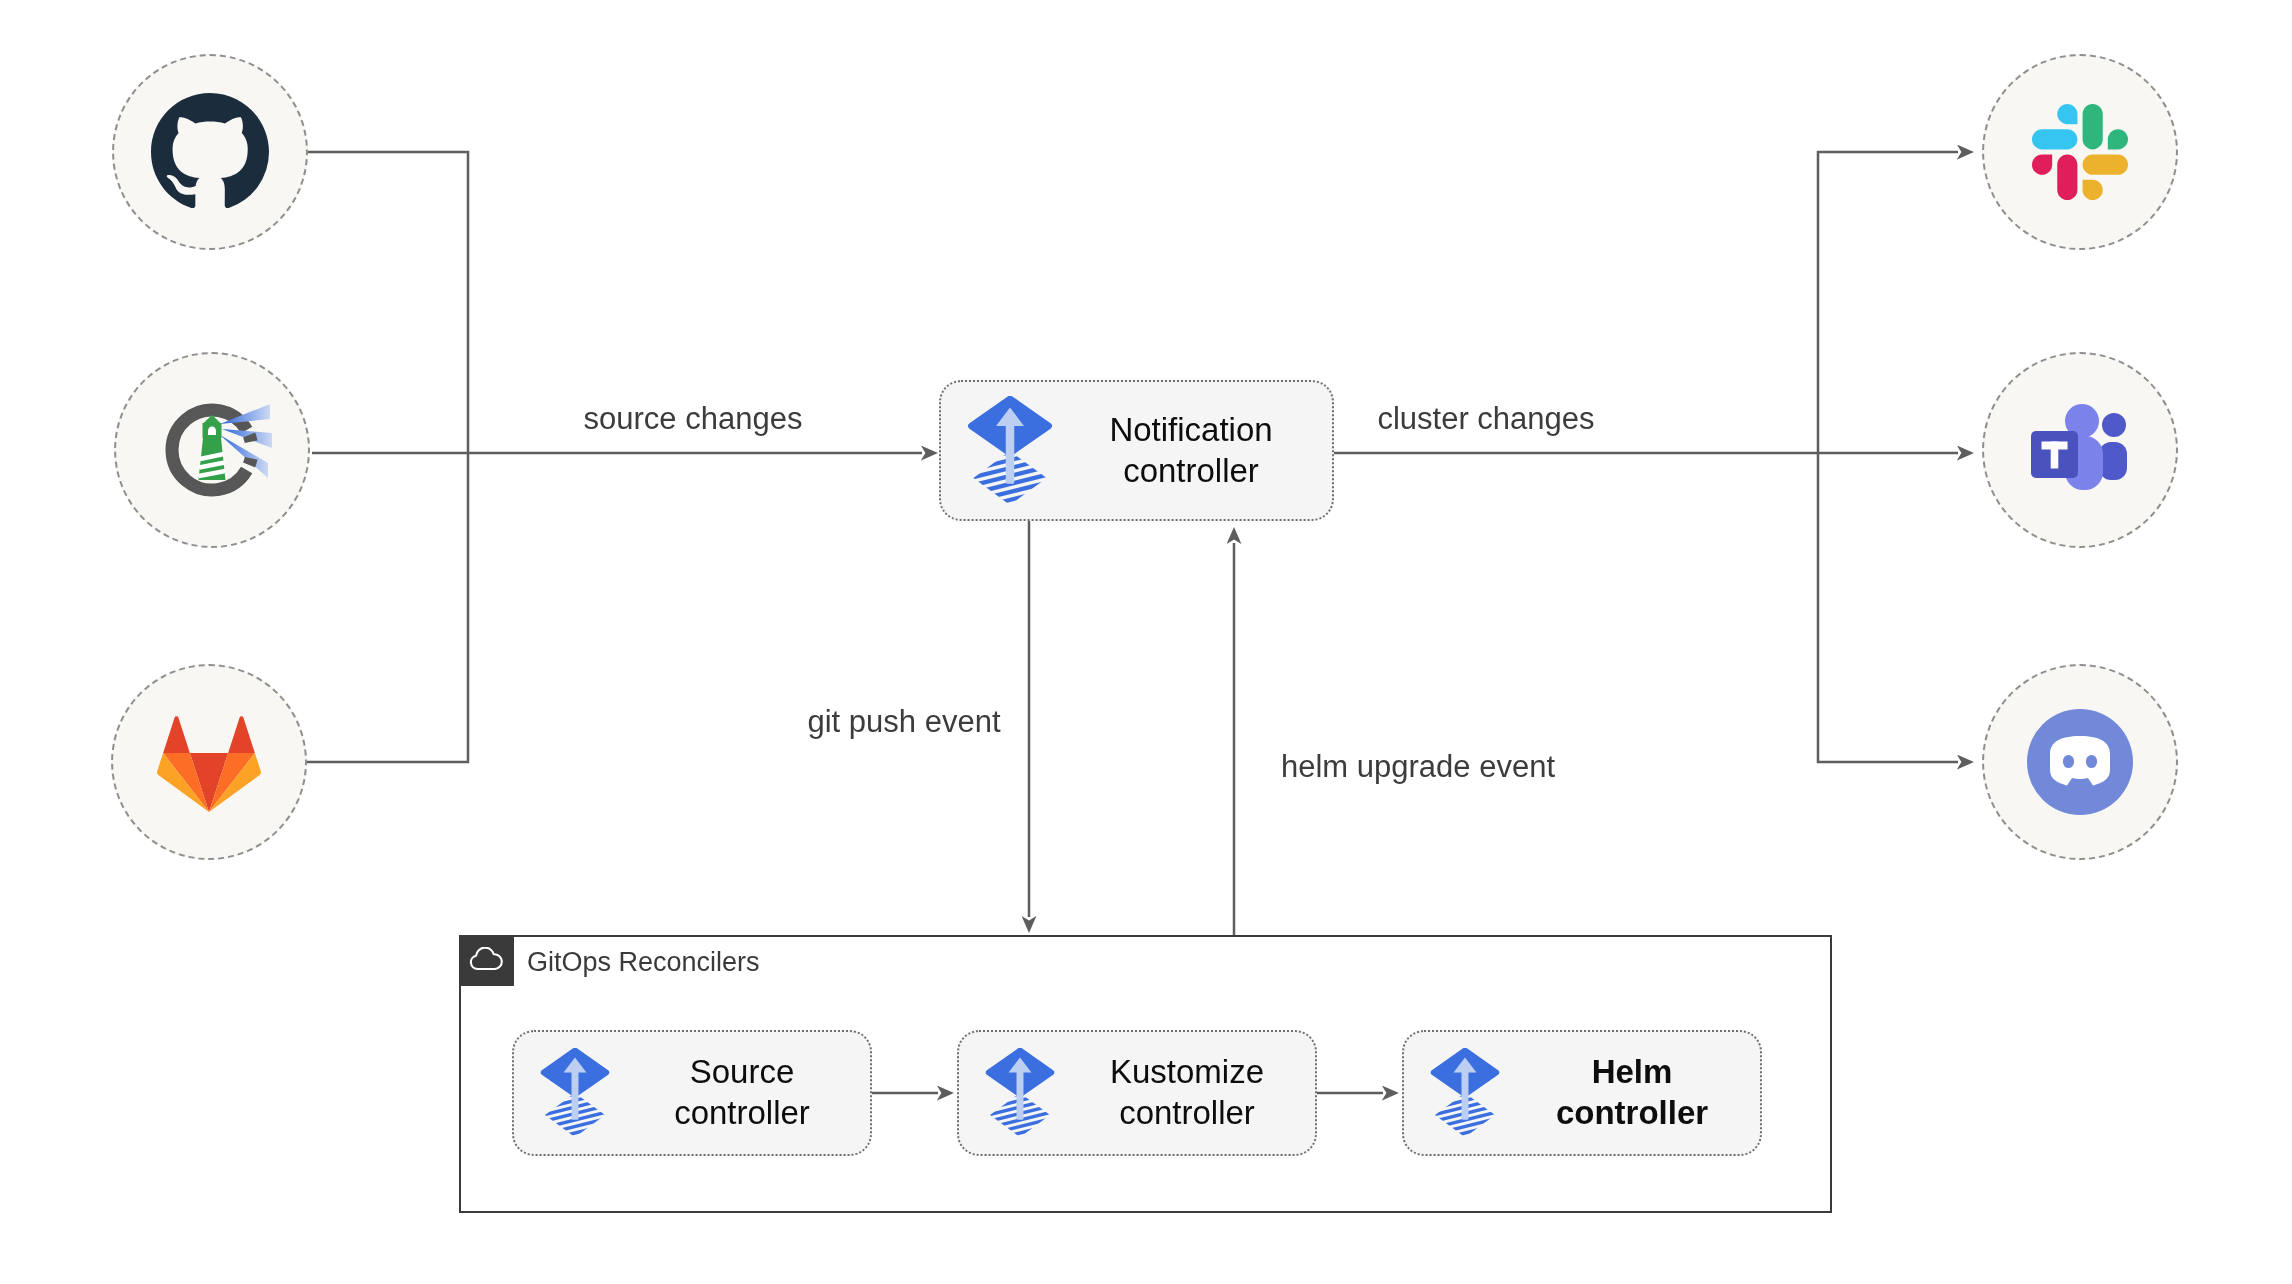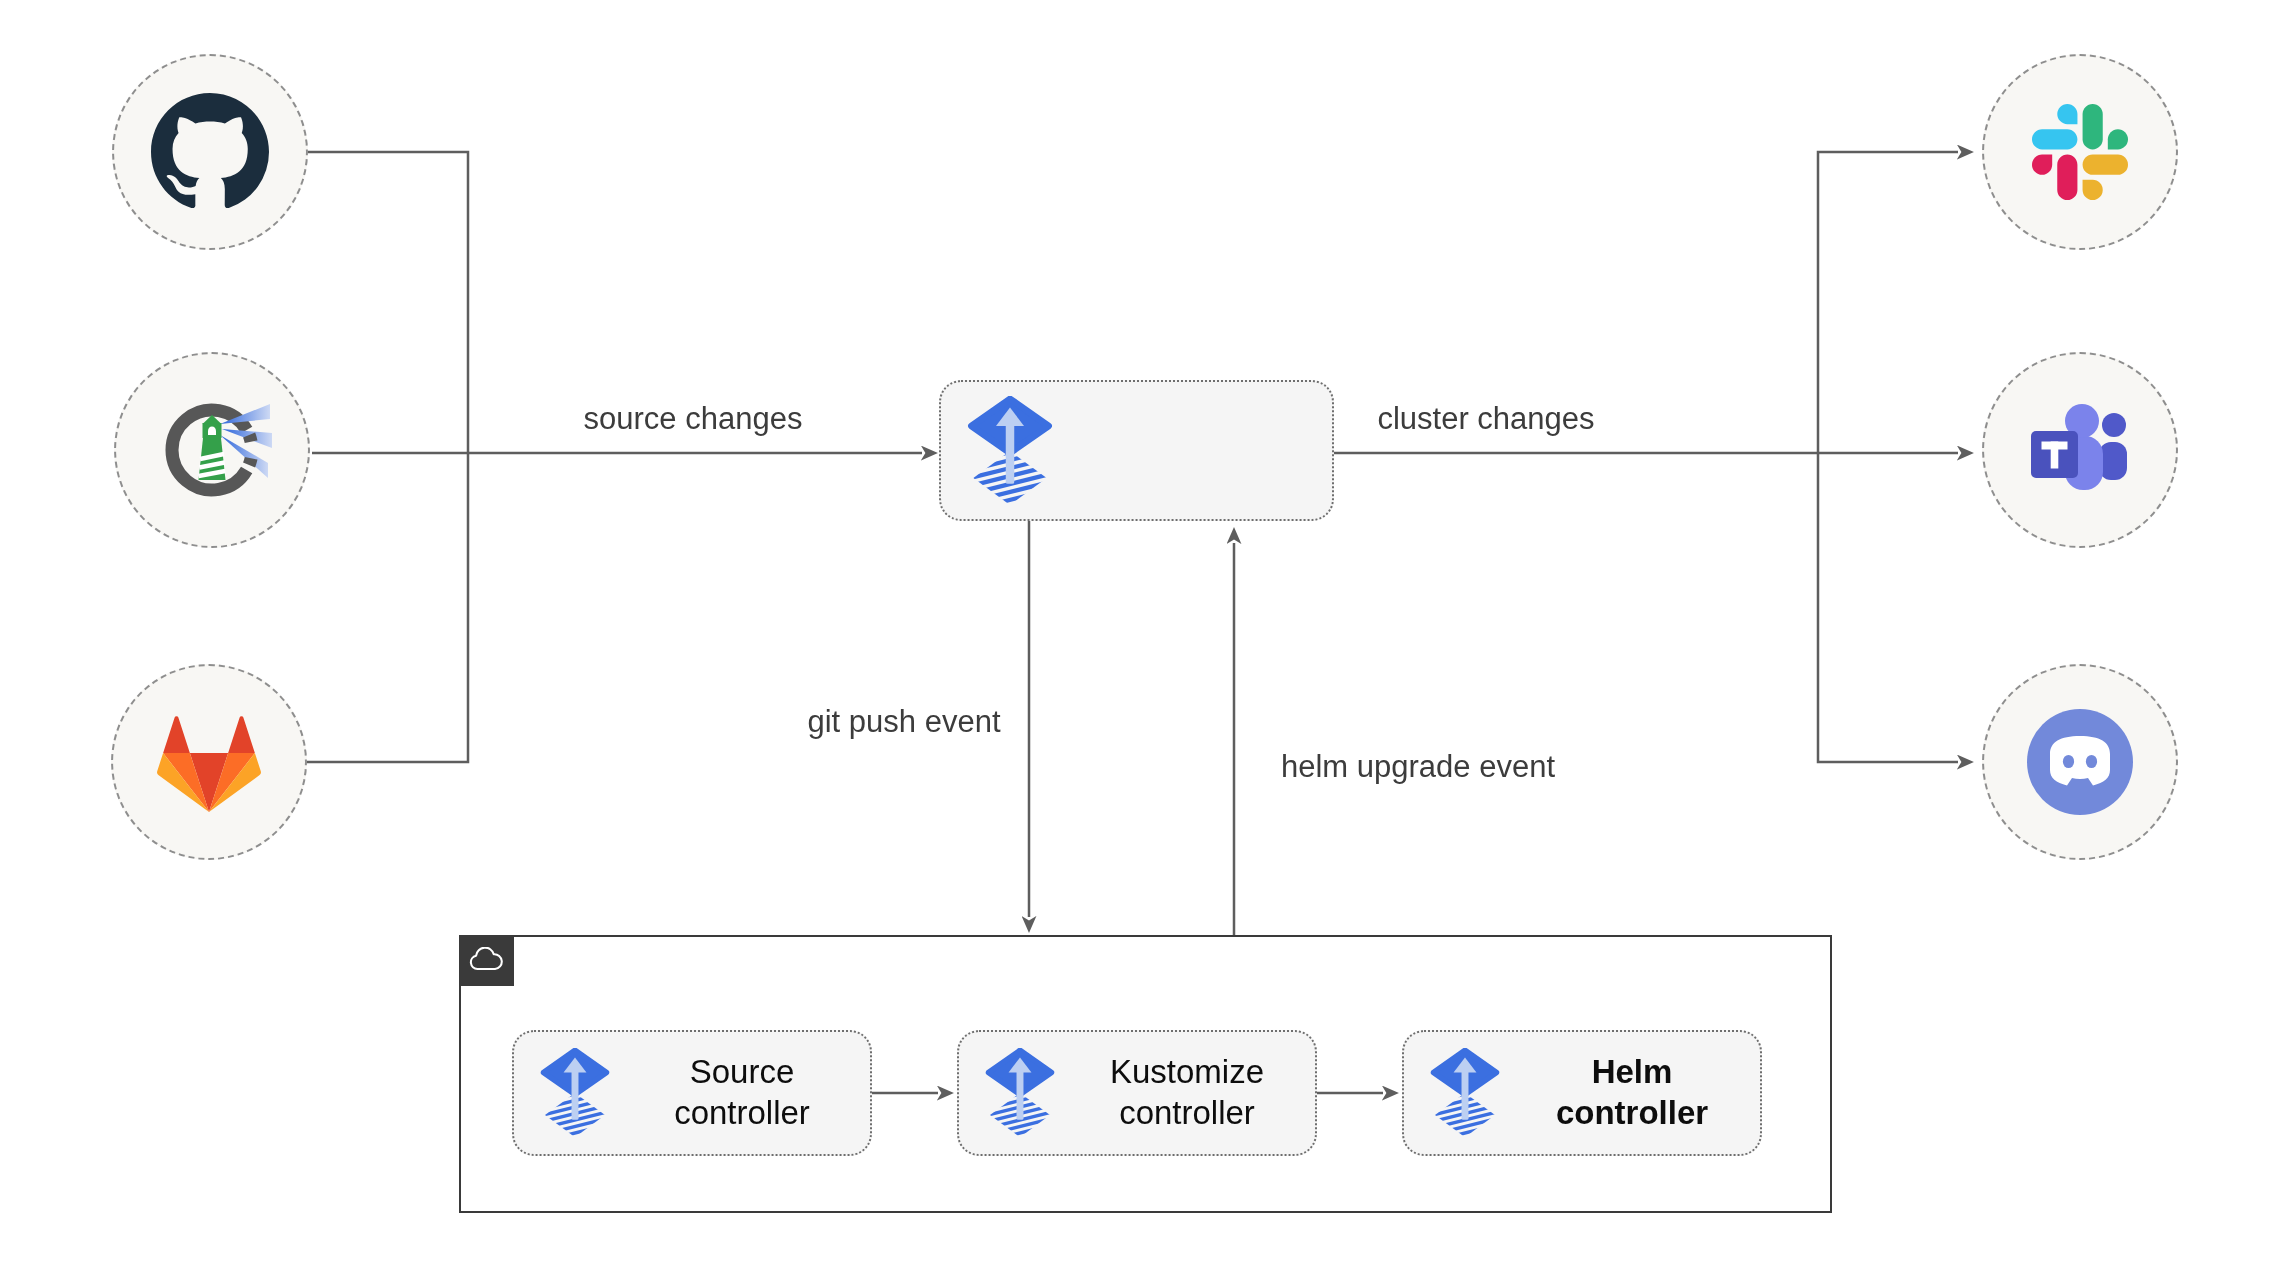--- a/index.html
+++ b/index.html
@@ -76,20 +76,21 @@
       <path d="M1317 1093 H1383" marker-end="url(#arrow)"></path>
     </g>
   </svg>
 
   <div id="gitops-group">
     <div id="gitops-tab">
       <svg width="36" height="26" viewBox="0 0 40 28">
         <path d="M30 24 H10.5 A7.5 7.5 0 0 1 9 9.2 A10 10 0 0 1 28.6 7.6 A7 7 0 0 1 30 24 Z" fill="none" stroke="#ffffff" stroke-width="2.3" stroke-linejoin="round"></path>
       </svg>
     </div>
+    <div id="gitops-title">GitOps Reconcilers</div>
   </div>
 
   <div class="circle-node" style="left:112px;top:54px;">
     <svg width="118" height="118" viewBox="0 0 16 16">
       <path fill="#1b2d3d" d="M8 0C3.58 0 0 3.58 0 8c0 3.54 2.29 6.53 5.47 7.59.4.07.55-.17.55-.38 0-.19-.01-.82-.01-1.49-2.01.37-2.53-.49-2.69-.94-.09-.23-.48-.94-.82-1.13-.28-.15-.68-.52-.01-.53.63-.01 1.08.58 1.23.82.72 1.21 1.87.87 2.33.66.07-.52.28-.87.51-1.07-1.78-.2-3.64-.89-3.64-3.95 0-.87.31-1.59.82-2.15-.08-.2-.36-1.02.08-2.12 0 0 .67-.21 2.2.82.64-.18 1.32-.27 2-.27s1.36.09 2 .27c1.53-1.04 2.2-.82 2.2-.82.44 1.1.16 1.92.08 2.12.51.56.82 1.27.82 2.15 0 3.07-1.87 3.75-3.65 3.95.29.25.54.73.54 1.48 0 1.07-.01 1.93-.01 2.2 0 .21.15.46.55.38A8.01 8.01 0 0 0 16 8c0-4.42-3.58-8-8-8z"></path>
     </svg>
   </div>
 
   <div class="circle-node" style="left:114px;top:352px;">
     <svg width="128" height="128" viewBox="-64 -64 128 128">
@@ -159,20 +160,21 @@
       <path fill="#ffffff" d="M-30 -8 C-30 -20 -20 -26 0 -26 C20 -26 30 -20 30 -8 L30 8 C30 16 24 20.5 13 23.5 L8 16 C3 17.2 -3 17.2 -8 16 L-13 23.5 C-24 20.5 -30 16 -30 8 Z"></path>
       <ellipse cx="-11.5" cy="-0.5" rx="5.6" ry="6.6" fill="#7289da"></ellipse>
       <ellipse cx="11.5" cy="-0.5" rx="5.6" ry="6.6" fill="#7289da"></ellipse>
     </svg>
   </div>
 
   <div id="notification-box" class="ctrl-box">
     <svg class="flux-lg" viewBox="0 0 88 114">
         <use href="#flux-icon"></use>
       </svg>
+    <div class="ctrl-label" style="max-width:240px;">Notification controller</div>
   </div>
 
   <div id="kustomize-box" class="ctrl-box">
     <svg class="flux-sm" viewBox="0 0 88 114">
         <use href="#flux-icon"></use>
       </svg>
     <div class="ctrl-label">Kustomize controller</div>
   </div>
 
   <div id="source-box" class="ctrl-box">

